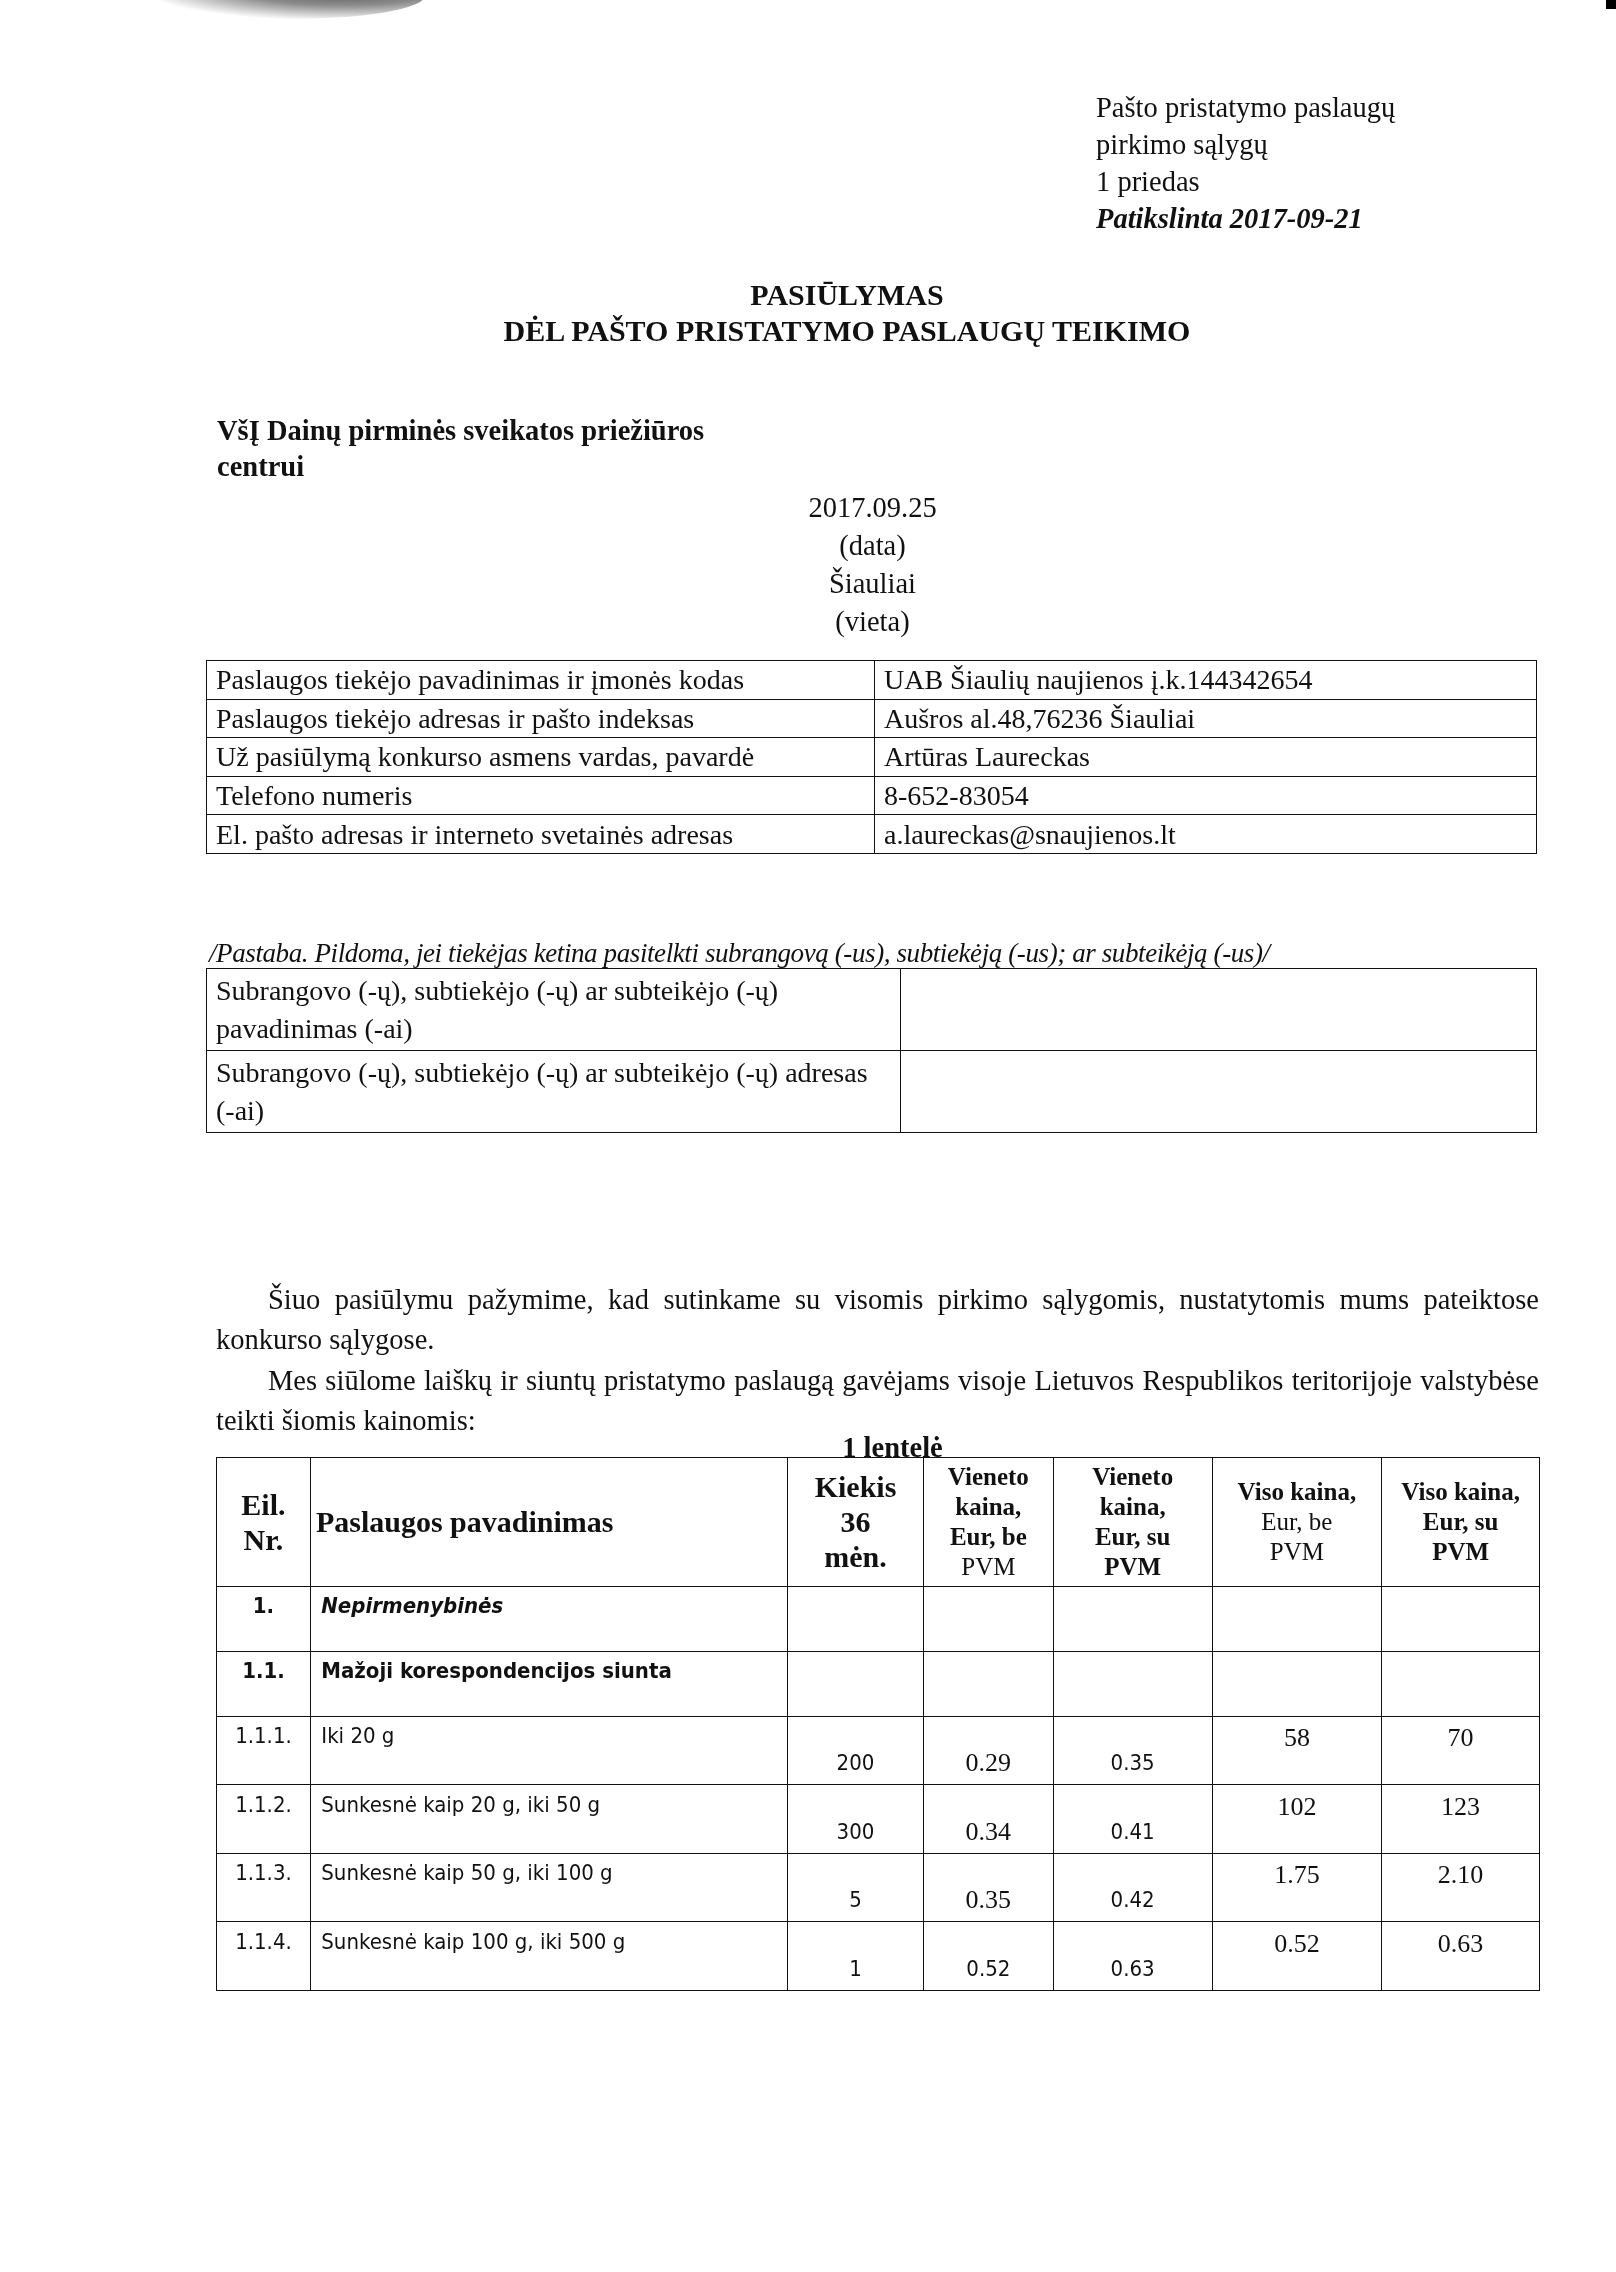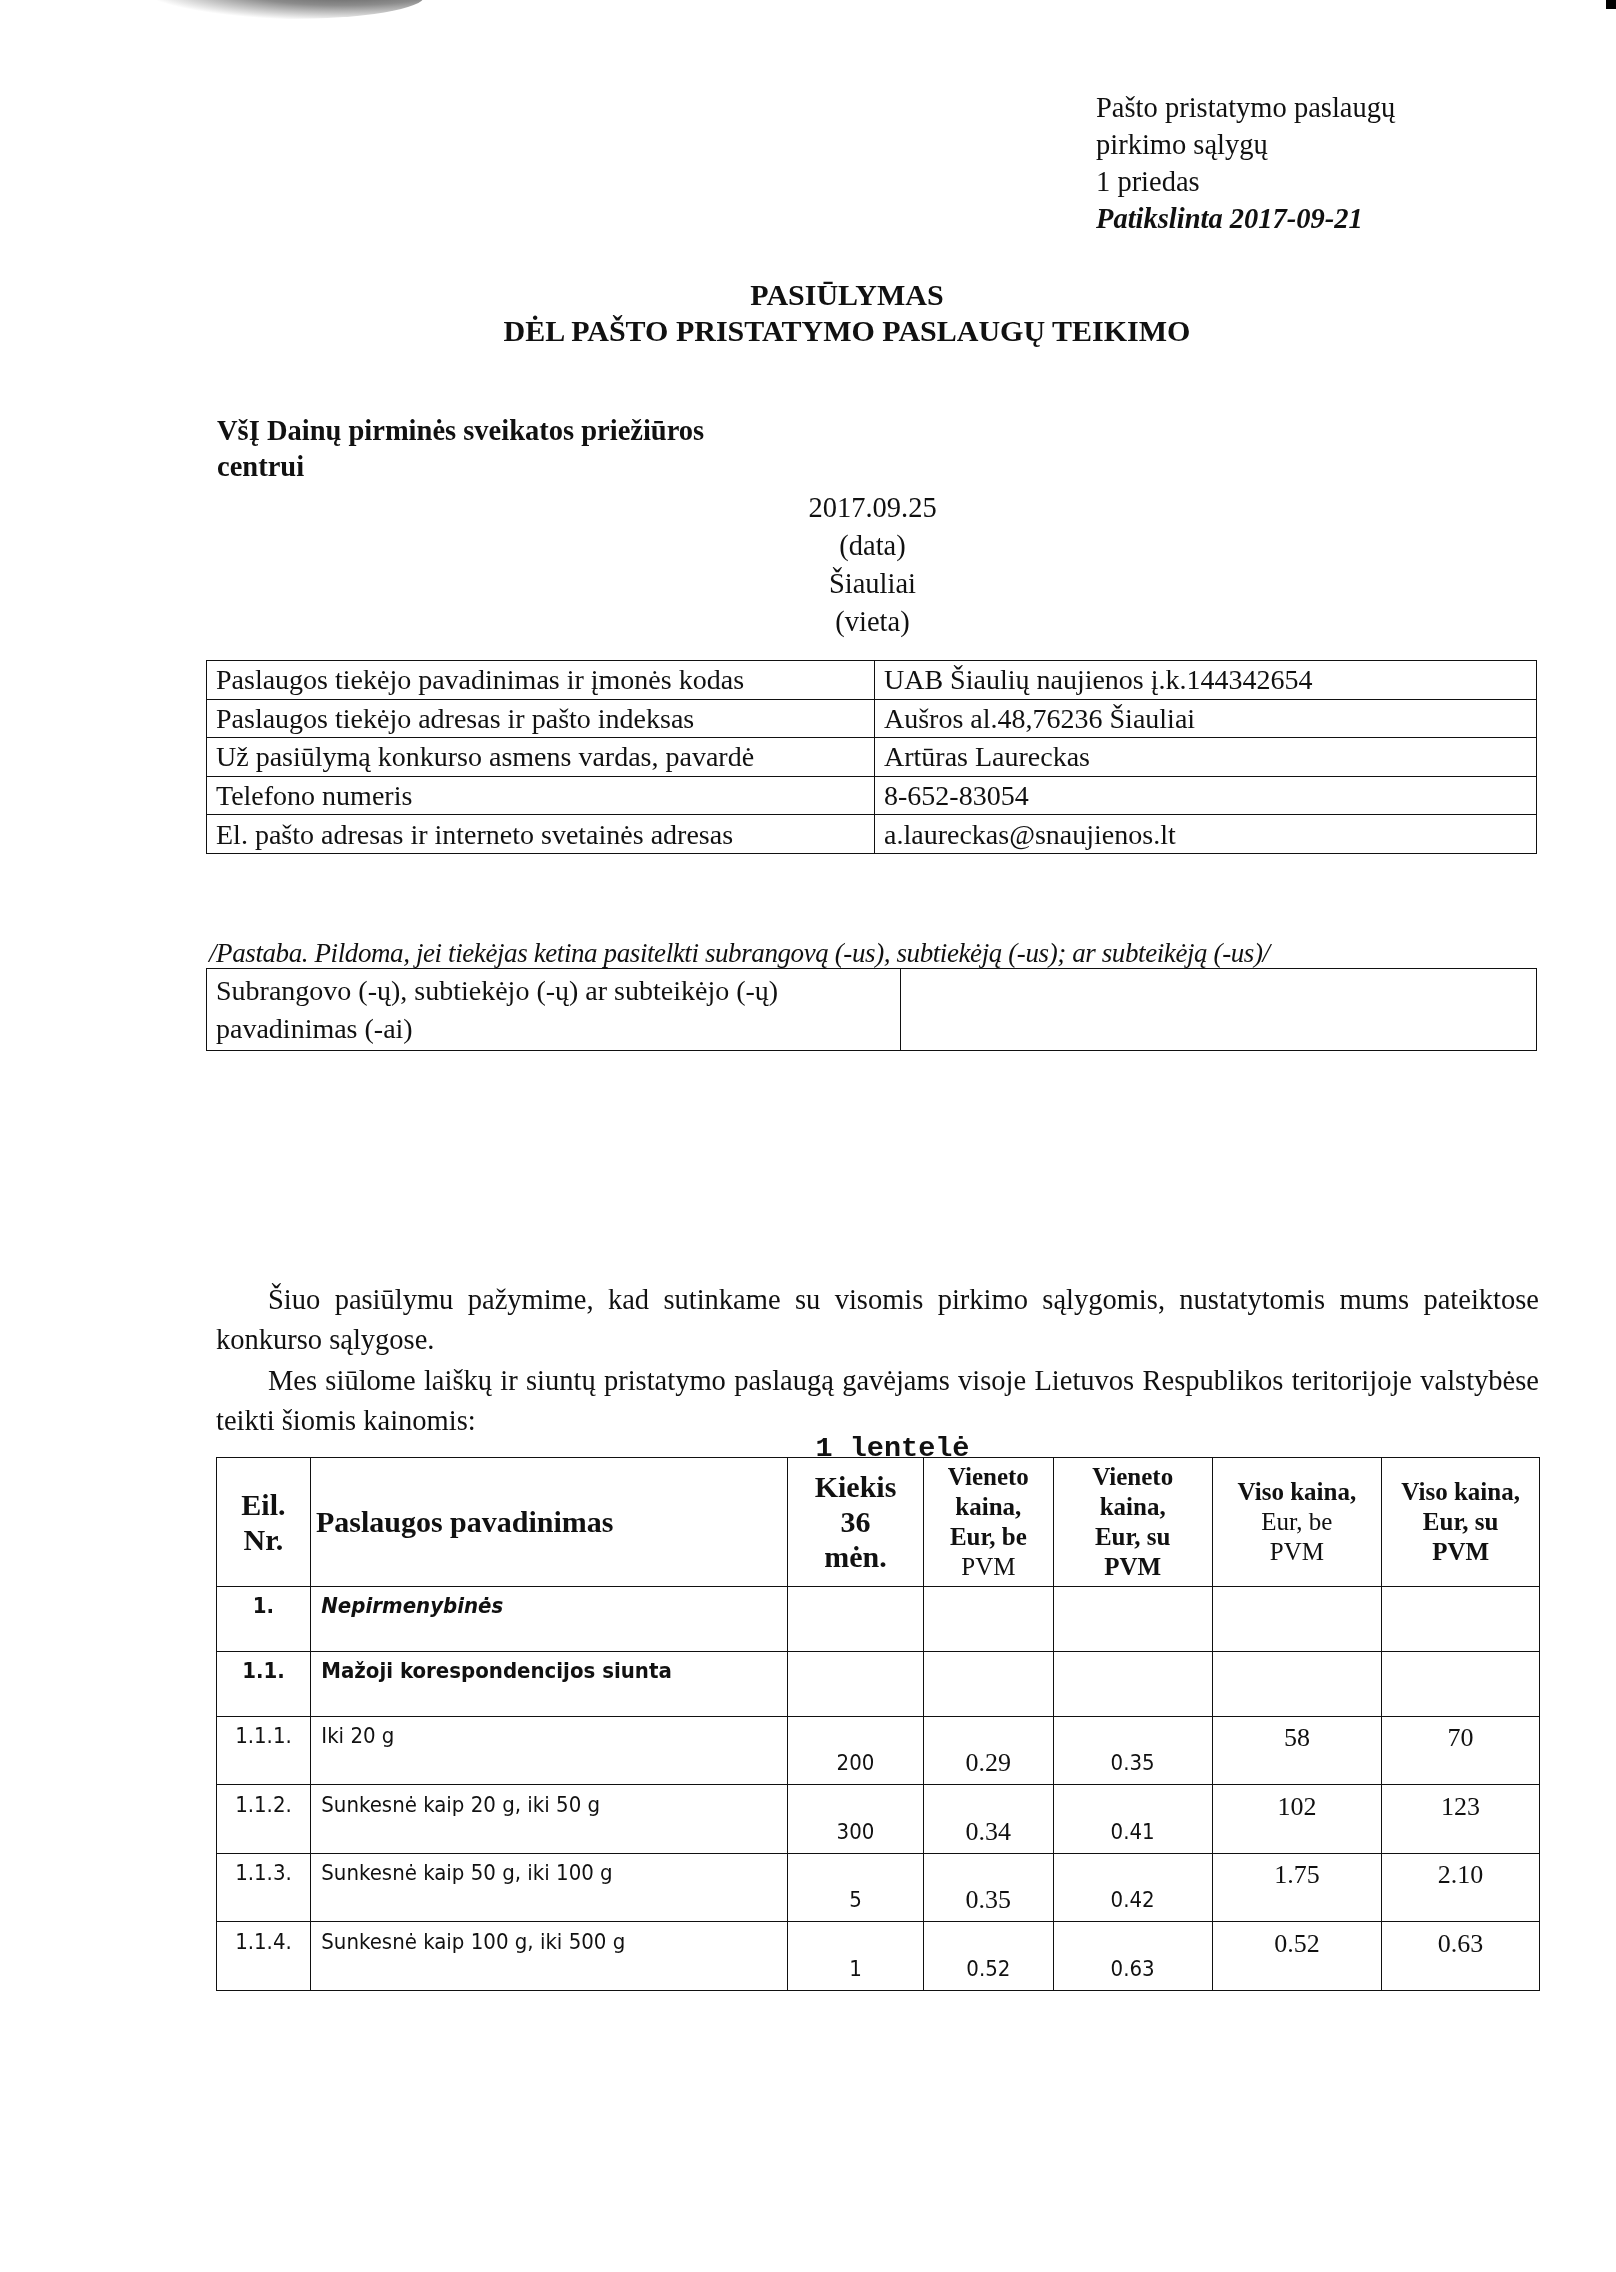--- a/index.html
+++ b/index.html
@@ -21,21 +21,21 @@
   .info { left:206px; top:660px; width:1331px; font-size:28px; }
   .info td { border:1.9px solid #111; padding:1.3px 9px; vertical-align:top; line-height:35px; }
   .info td.l { width:649px; }
   .note { left:209px; top:926px; font-size:27px; font-style:italic; white-space:nowrap; letter-spacing:-0.4px; }
   .sub { left:206px; top:968px; width:1331px; font-size:28px; }
   .sub td { border:1.9px solid #111; padding:2.6px 9px; vertical-align:top; line-height:38px; }
   .sub td.l { width:675px; }
   .para { left:216px; width:1323px; font-size:28.5px; line-height:40px; text-align:justify; }
   .para .ind { display:inline-block; width:52px; }
   .p1 { top:1268px; } .p2 { top:1349px; }
-  .caption { left:0; width:1616px; text-align:center; top:1420px; font-weight:bold; font-size:28.5px; padding-left:169px; box-sizing:border-box;font-family:Liberation Mono, monospace;}
+  .caption { left:0; width:1616px; text-align:center; top:1420px; font-weight:bold; font-size:28.5px; padding-left:169px; box-sizing:border-box;}
   .price { left:216px; top:1457px; width:1324px; font-size:26px; }
   .price th, .price td { border:1.9px solid #111; }
   .price th { font-weight:bold; text-align:center; vertical-align:middle; line-height:28.5px; padding:3.9px 2.6px; }
   .price th.big { font-size:30px; line-height:35px; }
   .price th.small { font-size:25px; line-height:30px; }
   .price th .nb { font-weight:normal; }
   .price td { font-family:"DejaVu Sans Condensed","DejaVu Sans","Liberation Sans",sans-serif; font-size:22px; vertical-align:top; padding:6.5px 5.2px; }
   .price td.nr { text-align:center; }
   .price td.name { text-align:left; padding-left:10.4px; }
   .price td.bold { font-weight:bold; }
@@ -100,20 +100,24 @@
   </table>
 
 <div class="abs note">/Pastaba. Pildoma, jei tiekėjas ketina pasitelkti subrangovą (-us), subtiekėją (-us); ar subteikėją (-us)/</div>
 
 <table class="sub">
   <tbody>
       <tr>
     <td class="l">Subrangovo (-ų), subtiekėjo (-ų) ar subteikėjo (-ų) pavadinimas (-ai)</td>
     <td></td>
   </tr>
+  <tr>
+    <td class="l">Subrangovo (-ų), subtiekėjo (-ų) ar subteikėjo (-ų) adresas (-ai)</td>
+    <td></td>
+  </tr>
 </tbody>
   </table>
 
 <div class="abs para p1"><span class="ind"></span><span>Šiuo pasiūlymu pažymime, kad sutinkame su visomis pirkimo sąlygomis, nustatytomis mums pateiktose konkurso sąlygose.</span></div>
 <div class="abs para p2"><span class="ind"></span><span>Mes siūlome laiškų ir siuntų pristatymo paslaugą gavėjams visoje Lietuvos Respublikos teritorijoje valstybėse teikti šiomis kainomis:</span></div>
 
 <div class="abs caption">1 lentelė</div>
 
 <table class="price">
   <colgroup>

